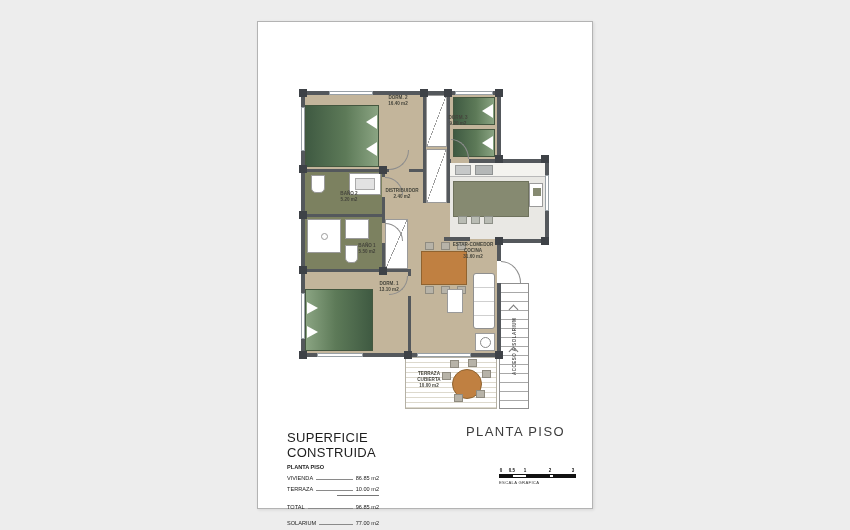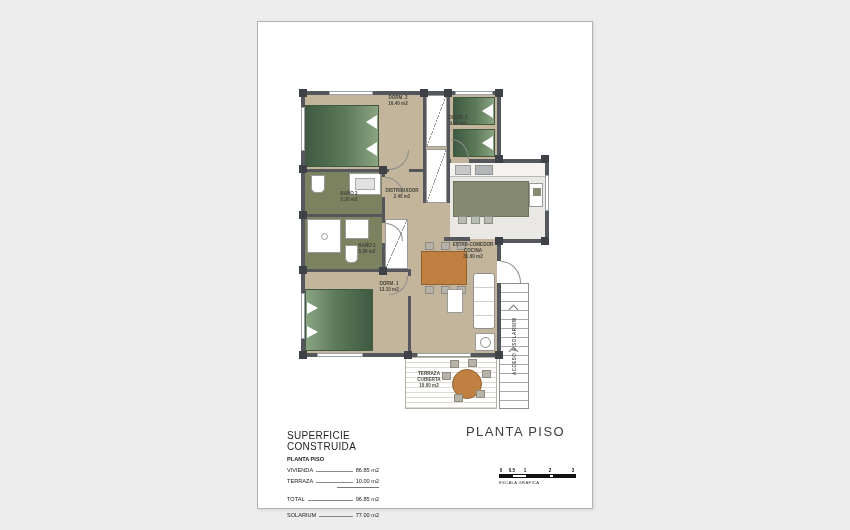--- a/index.html
+++ b/index.html
@@ -40,21 +40,21 @@
   .tcircle{position:absolute;width:30px;height:30px;border-radius:50%;background:#c08041;border:1px solid #8f6330;}
   .stair{position:absolute;left:198px;top:192px;width:30px;height:126px;border:1px solid #8f8f8f;
     background:repeating-linear-gradient(180deg,#ffffff 0 8px,#a8a8a8 8px 9px);}
   .stair-text{position:absolute;left:0;top:0;width:100%;height:100%;display:flex;align-items:center;justify-content:center;
     writing-mode:vertical-rl;transform:rotate(180deg);font-size:4.5px;font-weight:700;color:#555;letter-spacing:.5px;background:rgba(255,255,255,.0);}
   .chev{position:absolute;width:7px;height:7px;border-left:1px solid #777;border-top:1px solid #777;transform:rotate(45deg);}
   
   .rlabel{position:absolute;font-size:4.6px;line-height:1.35;font-weight:700;color:#45453c;text-align:center;white-space:nowrap;transform:translateX(-50%);}
   
   .summary{position:absolute;left:29px;top:408px;width:92px;color:#222;}
-  .s-title{font-size:10px;font-weight:400;letter-spacing:.3px;color:#1e1e1e;}
+  .s-title{font-size:13px;font-weight:400;letter-spacing:.3px;color:#1e1e1e;}
   .s-sub{font-size:5.6px;font-weight:700;margin-top:4px;}
   .srow{display:flex;align-items:flex-end;font-size:5.6px;margin-top:5px;}
   .srow .leader{flex:1;border-bottom:1px solid #8a8a8a;margin:0 3px 1px 3px;height:1px;}
   .srow .val{white-space:nowrap;}
   .sumline{width:42px;margin-left:auto;border-top:1px solid #777;margin-top:3px;}
   .gap1{margin-top:8px;}
   .gap2{margin-top:10px;}
   
   .plan-title{position:absolute;left:208px;top:402px;font-size:13px;font-weight:500;letter-spacing:1.4px;color:#3c3c3c;}
   .scalebar{position:absolute;left:241px;top:446px;width:77px;}

